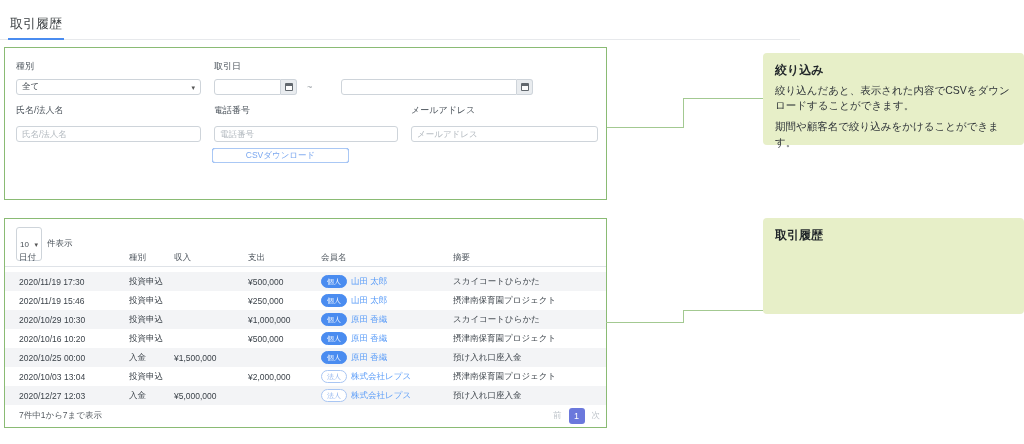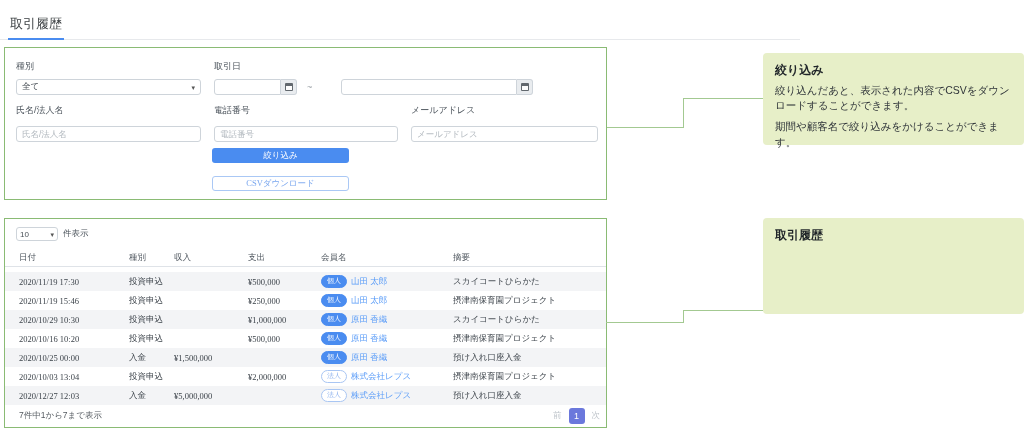--- a/index.html
+++ b/index.html
@@ -44,33 +44,33 @@
   .tilde { font-size:9px; color:#9aa0a6; margin-left:10px; }
 
   .f-name  { left:11px;  top:56px; }  .f-name  .tinput { width:185px; }
   .f-phone { left:209px; top:56px; }  .f-phone .tinput { width:184px; }
   .f-email { left:406px; top:56px; }  .f-email .tinput { width:187px; }
 
   .btn { position:absolute; left:207px; width:137px; height:15px; border-radius:3px;
          font-size:8.5px; text-align:center; cursor:pointer; font-family:inherit;
          display:flex; align-items:center; justify-content:center; }
   .btn-primary { top:100px; background:var(--accent,#4a8cf0); color:#fff; border:none; }
-  .btn-outline { top:128px; background:#fff; color:#7aa7ef; border:1px solid #aac8f5;font-family:Liberation Serif, serif; }
+  .btn-outline { top:100px; background:#fff; color:#7aa7ef; border:1px solid #aac8f5; }
 
   
   .pagesize { position:absolute; left:11px; top:8px; display:flex; align-items:center; gap:5px; }
-  .pagesize .select { width:42px; height:14px; font-size:8px; padding:6px 3px; }
+  .pagesize .select { width:26px; height:14px; font-size:8px; padding:16px 3px; }
   .ps-label { font-size:8.5px; color:#4c545c; }
 
   .thead,.trow { display:grid; grid-template-columns:110px 45px 74px 73px 132px 1fr;
                  align-items:center; padding-left:14px; }
   .thead { position:absolute; left:0; top:30px; width:100%; height:18px;
            border-bottom:1px solid #dfe3e8; font-size:8.5px; color:#4c545c; }
   .tbody { position:absolute; left:0; top:53px; width:100%; }
-  .trow  { height:19px; font-size:8.5px; color:#3c434a;font-family:Liberation Serif, serif; }
+  .trow  { height:19px; font-size:8.5px; color:#3c434a; }
   .trow:nth-child(odd) { background:#f3f4f6; }
   .c-member { display:flex; align-items:center; gap:4px; }
   .badge { font-size:7px; line-height:1; padding:2px 5px; border-radius:7px; white-space:nowrap; }
   .badge-filled  { background:var(--accent,#4a8cf0); color:#fff; border:1px solid var(--accent,#4a8cf0); }
   .badge-outline { background:#fff; color:#8fb3ee; border:1px solid #a9c6f3; }
   .mname { color:#5a9cf8; text-decoration:none; cursor:pointer; }
 
   .tfoot { position:absolute; left:0; top:189px; width:100%; padding:0 6px 0 14px;
            display:flex; align-items:center; justify-content:space-between; }
   .tf-summary { font-size:8.5px; color:#555b61; }

